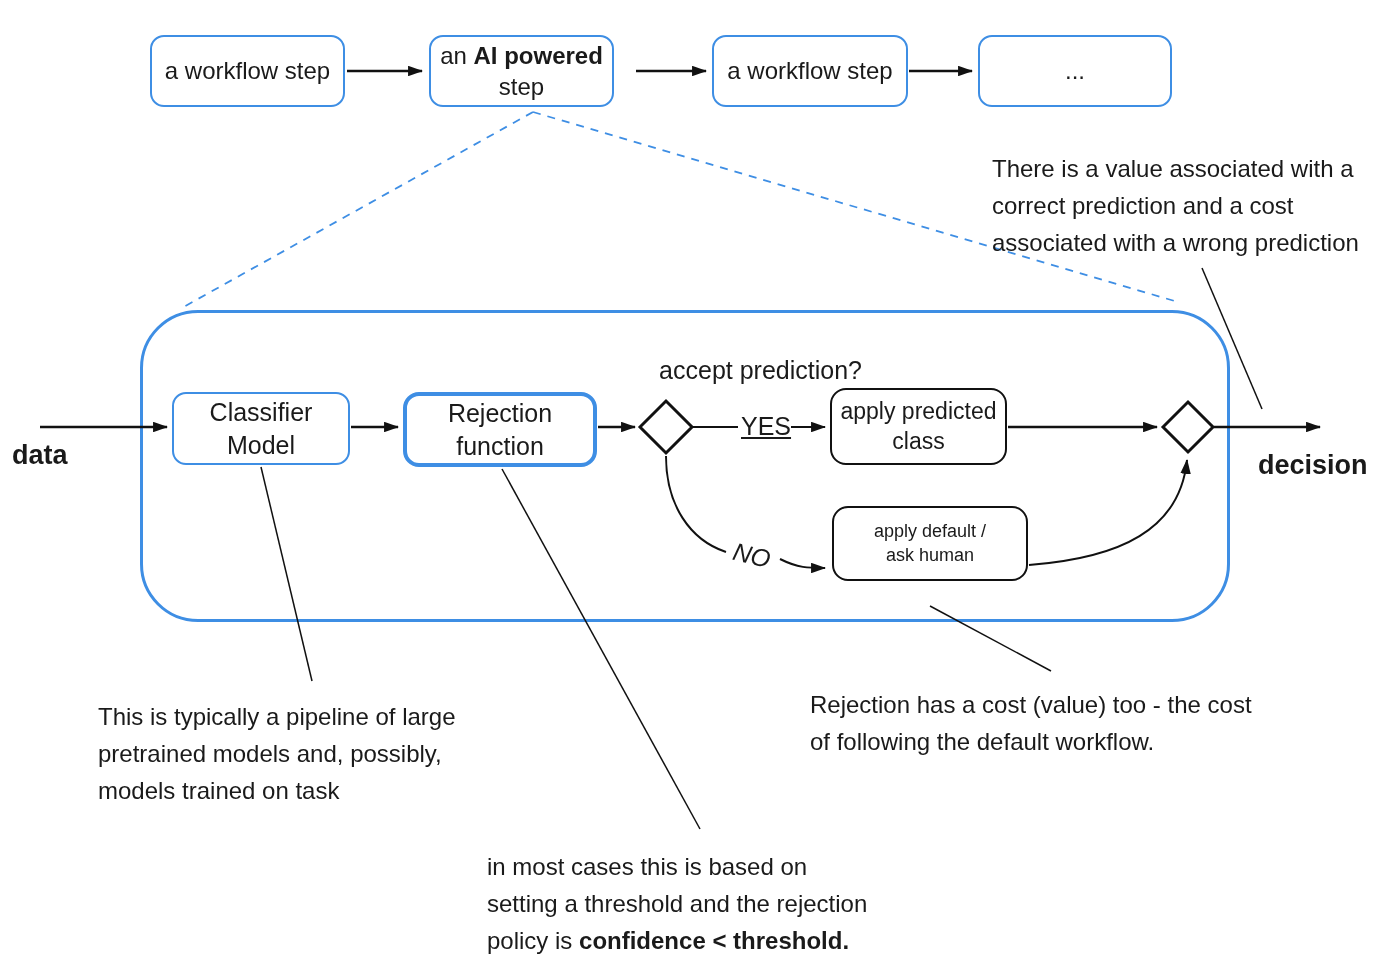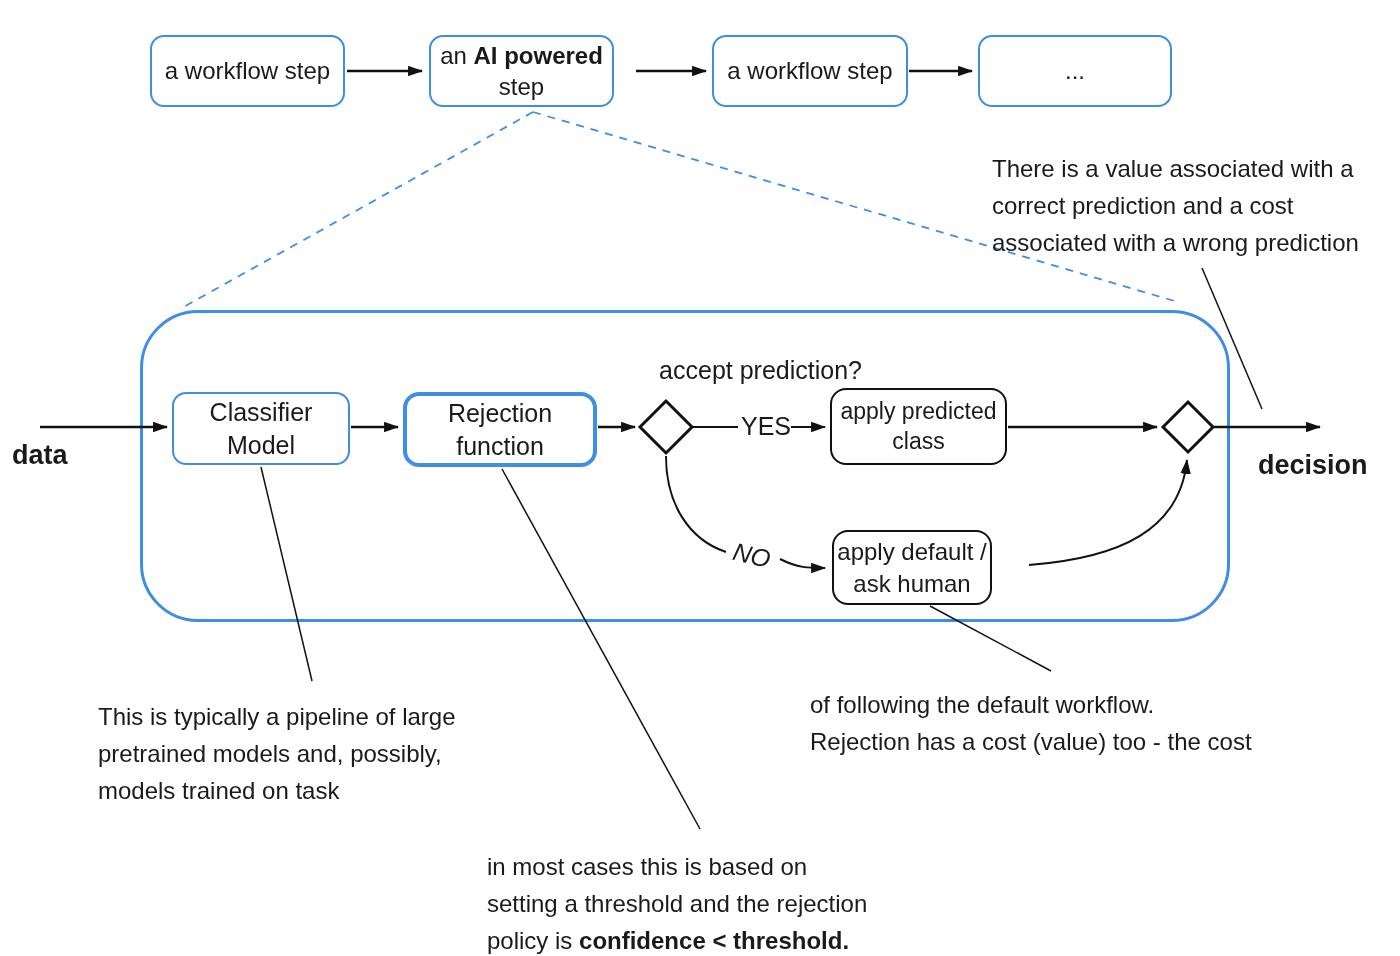--- a/index.html
+++ b/index.html
@@ -93,29 +93,29 @@
   <div class="node blue-border-thick" style="left:403px;top:392px;width:194px;height:75px;font-size:25px;">
     <span>Rejection</span>
     <span>function</span>
   </div>
 
   <div class="node black-border" style="left:830px;top:388px;width:177px;height:77px;font-size:23px;">
     <span>apply predicted</span>
     <span>class</span>
   </div>
 
-  <div class="node black-border" style="left:832px;top:530px;width:160px;height:75px;font-size:24px;">
+  <div class="node black-border" style="left:832px;top:506px;width:196px;height:75px;font-size:18px;">
     <span>apply default /</span>
     <span>ask human</span>
   </div>
 
   <div class="abs bold-label" style="left:12px;top:440px;">data</div>
   <div class="abs bold-label" style="left:1258px;top:450px;">decision</div>
   <div class="abs flow-label" style="left:562px;top:356px;width:300px;text-align:right;">accept prediction?</div>
-  <div class="abs flow-label" style="left:741px;top:412px;">YES</div>
+  <div class="abs flow-label" style="left:741px;top:412px;text-decoration:underline;">YES</div>
   <div class="abs flow-label no-label" style="left:733px;top:541px;">NO</div>
 
   <div class="abs small-note" style="left:992px;top:150px;width:420px;">
     <div>There is a value associated with a</div>
     <div>correct prediction and a cost</div>
     <div>associated with a wrong prediction</div>
   </div>
 
   <div class="abs small-note" style="left:98px;top:698px;width:430px;">
     <div>This is typically a pipeline of large</div>
@@ -123,17 +123,17 @@
     <div>models trained on task</div>
   </div>
 
   <div class="abs small-note" style="left:487px;top:848px;width:460px;">
     <div>in most cases this is based on</div>
     <div>setting a threshold and the rejection</div>
     <div><span>policy is </span><b>confidence &lt; threshold.</b></div>
   </div>
 
   <div class="abs small-note" style="left:810px;top:686px;width:520px;">
+    <div>Rejection has a cost (value) too - the cost</div>
     <div>of following the default workflow.</div>
-    <div>Rejection has a cost (value) too - the cost</div>
   </div>
 
 </div>
 
 </body></html>

